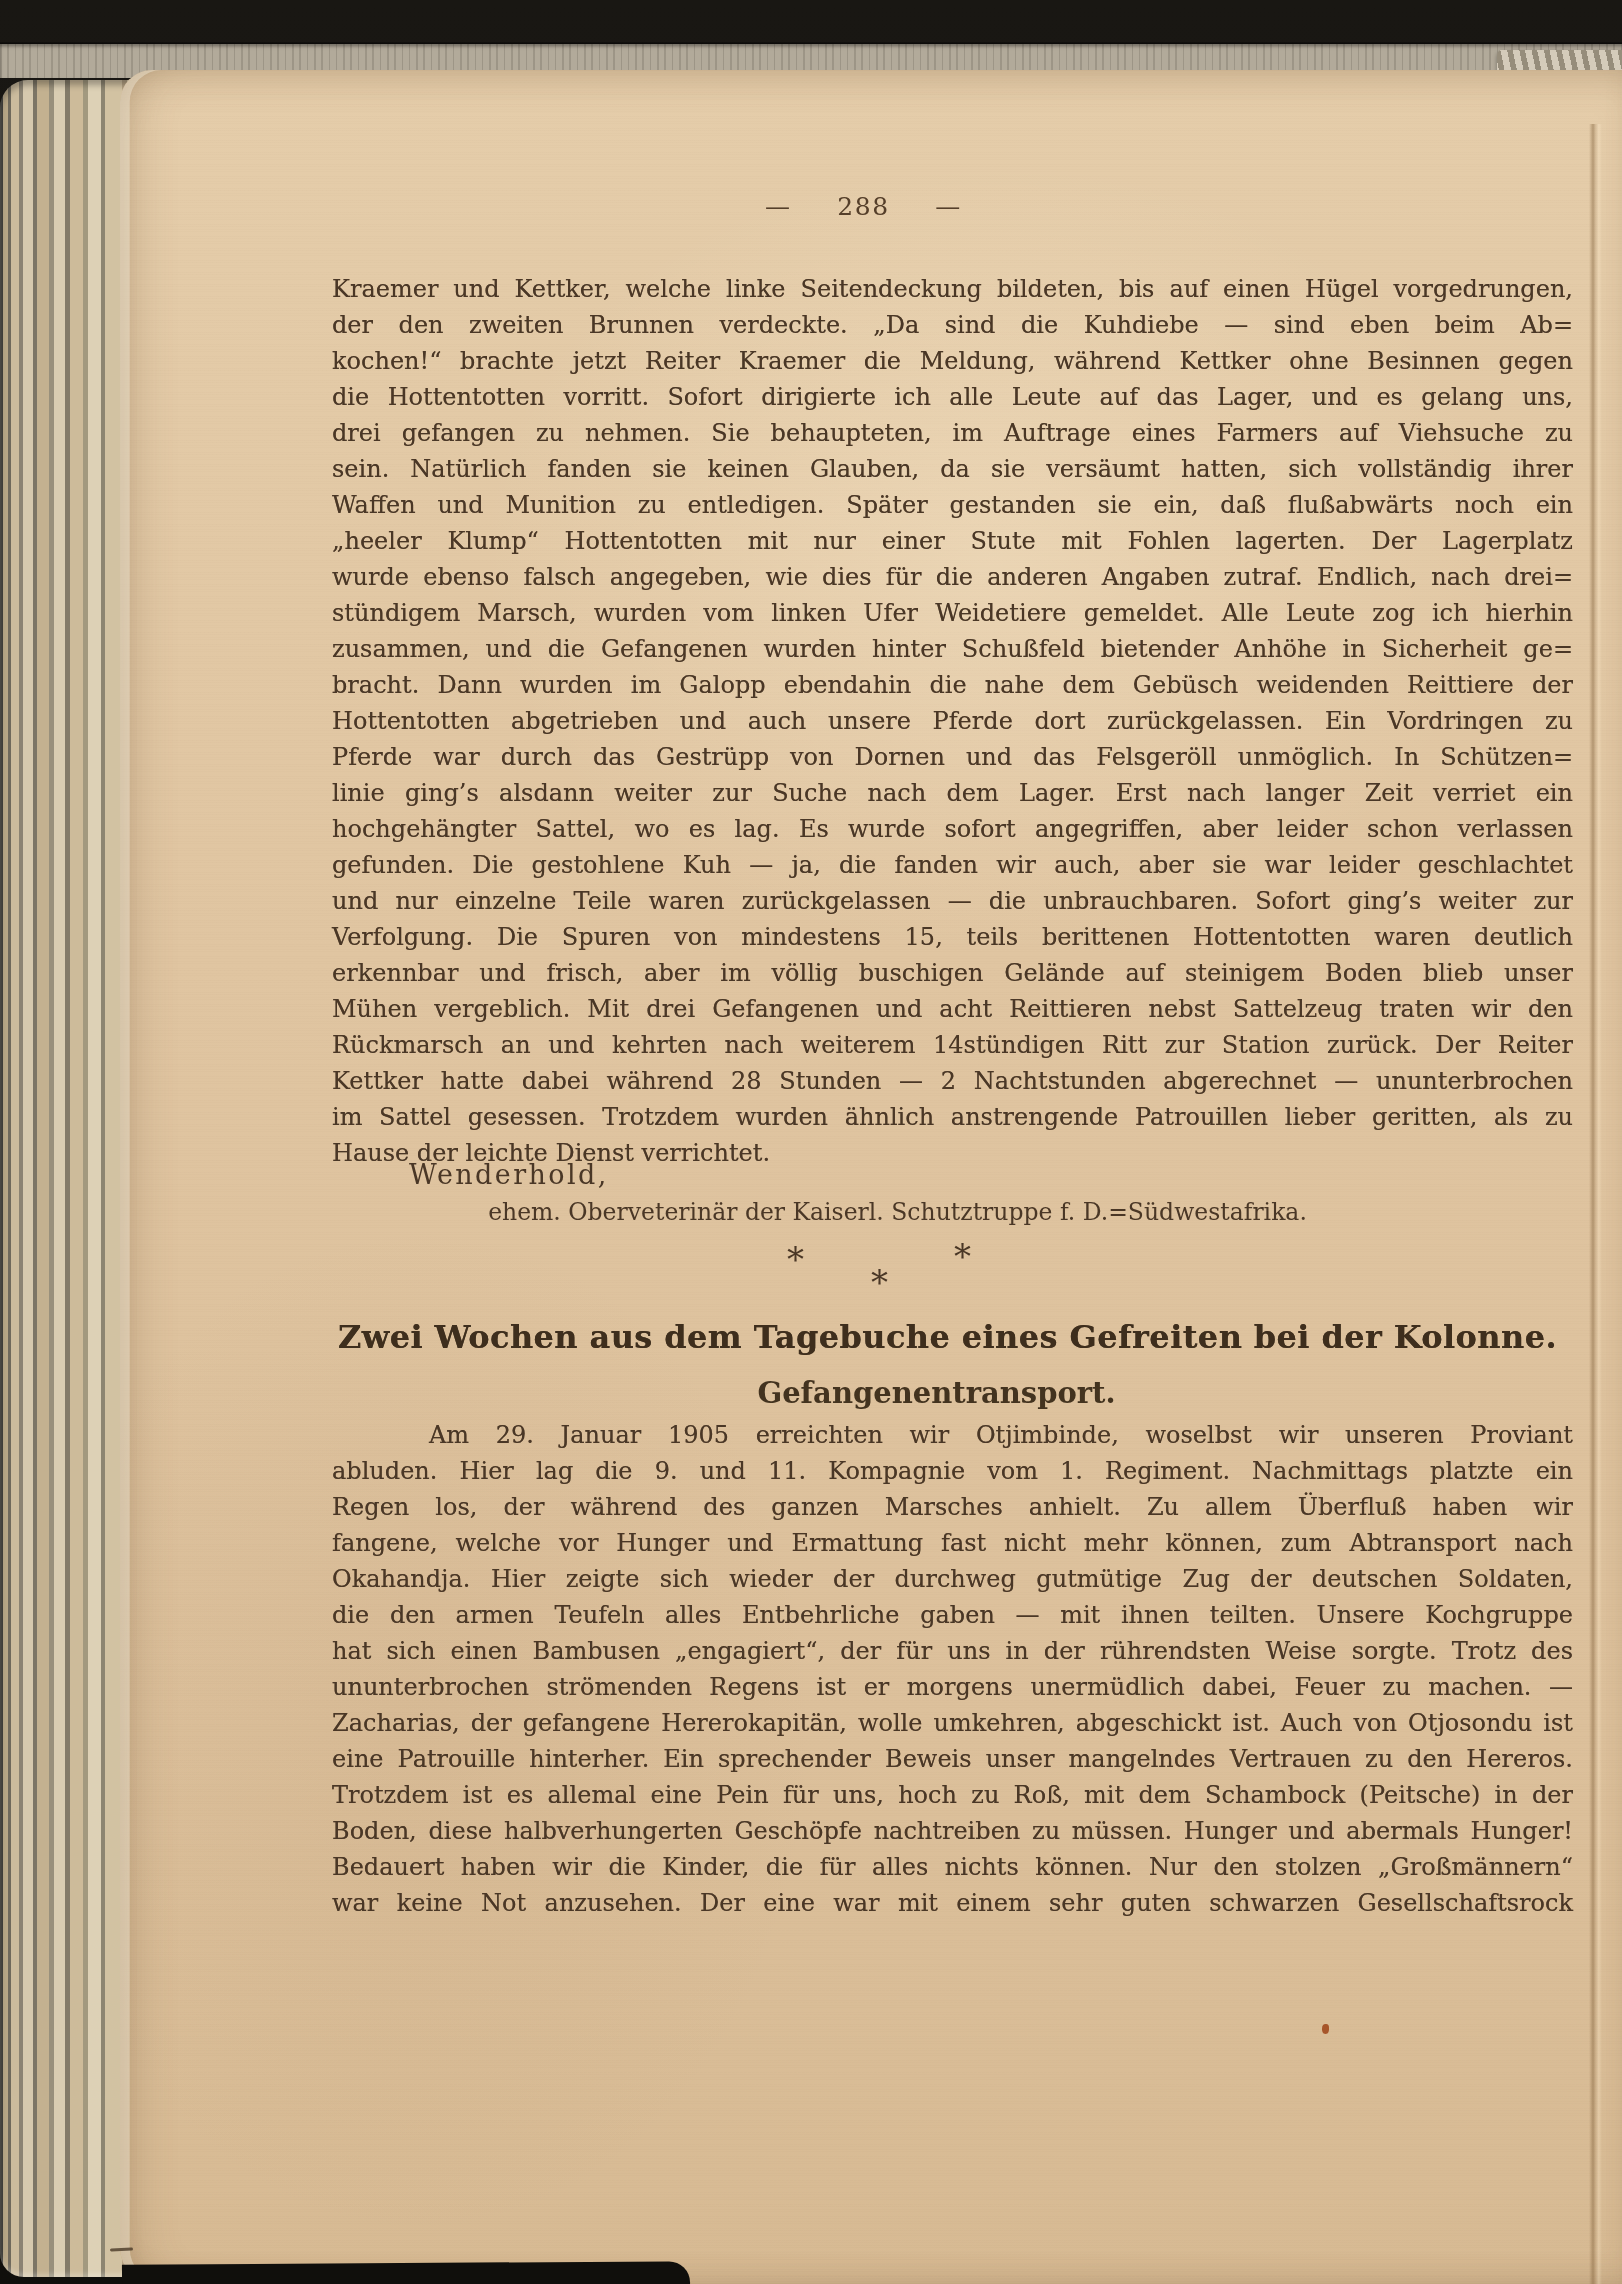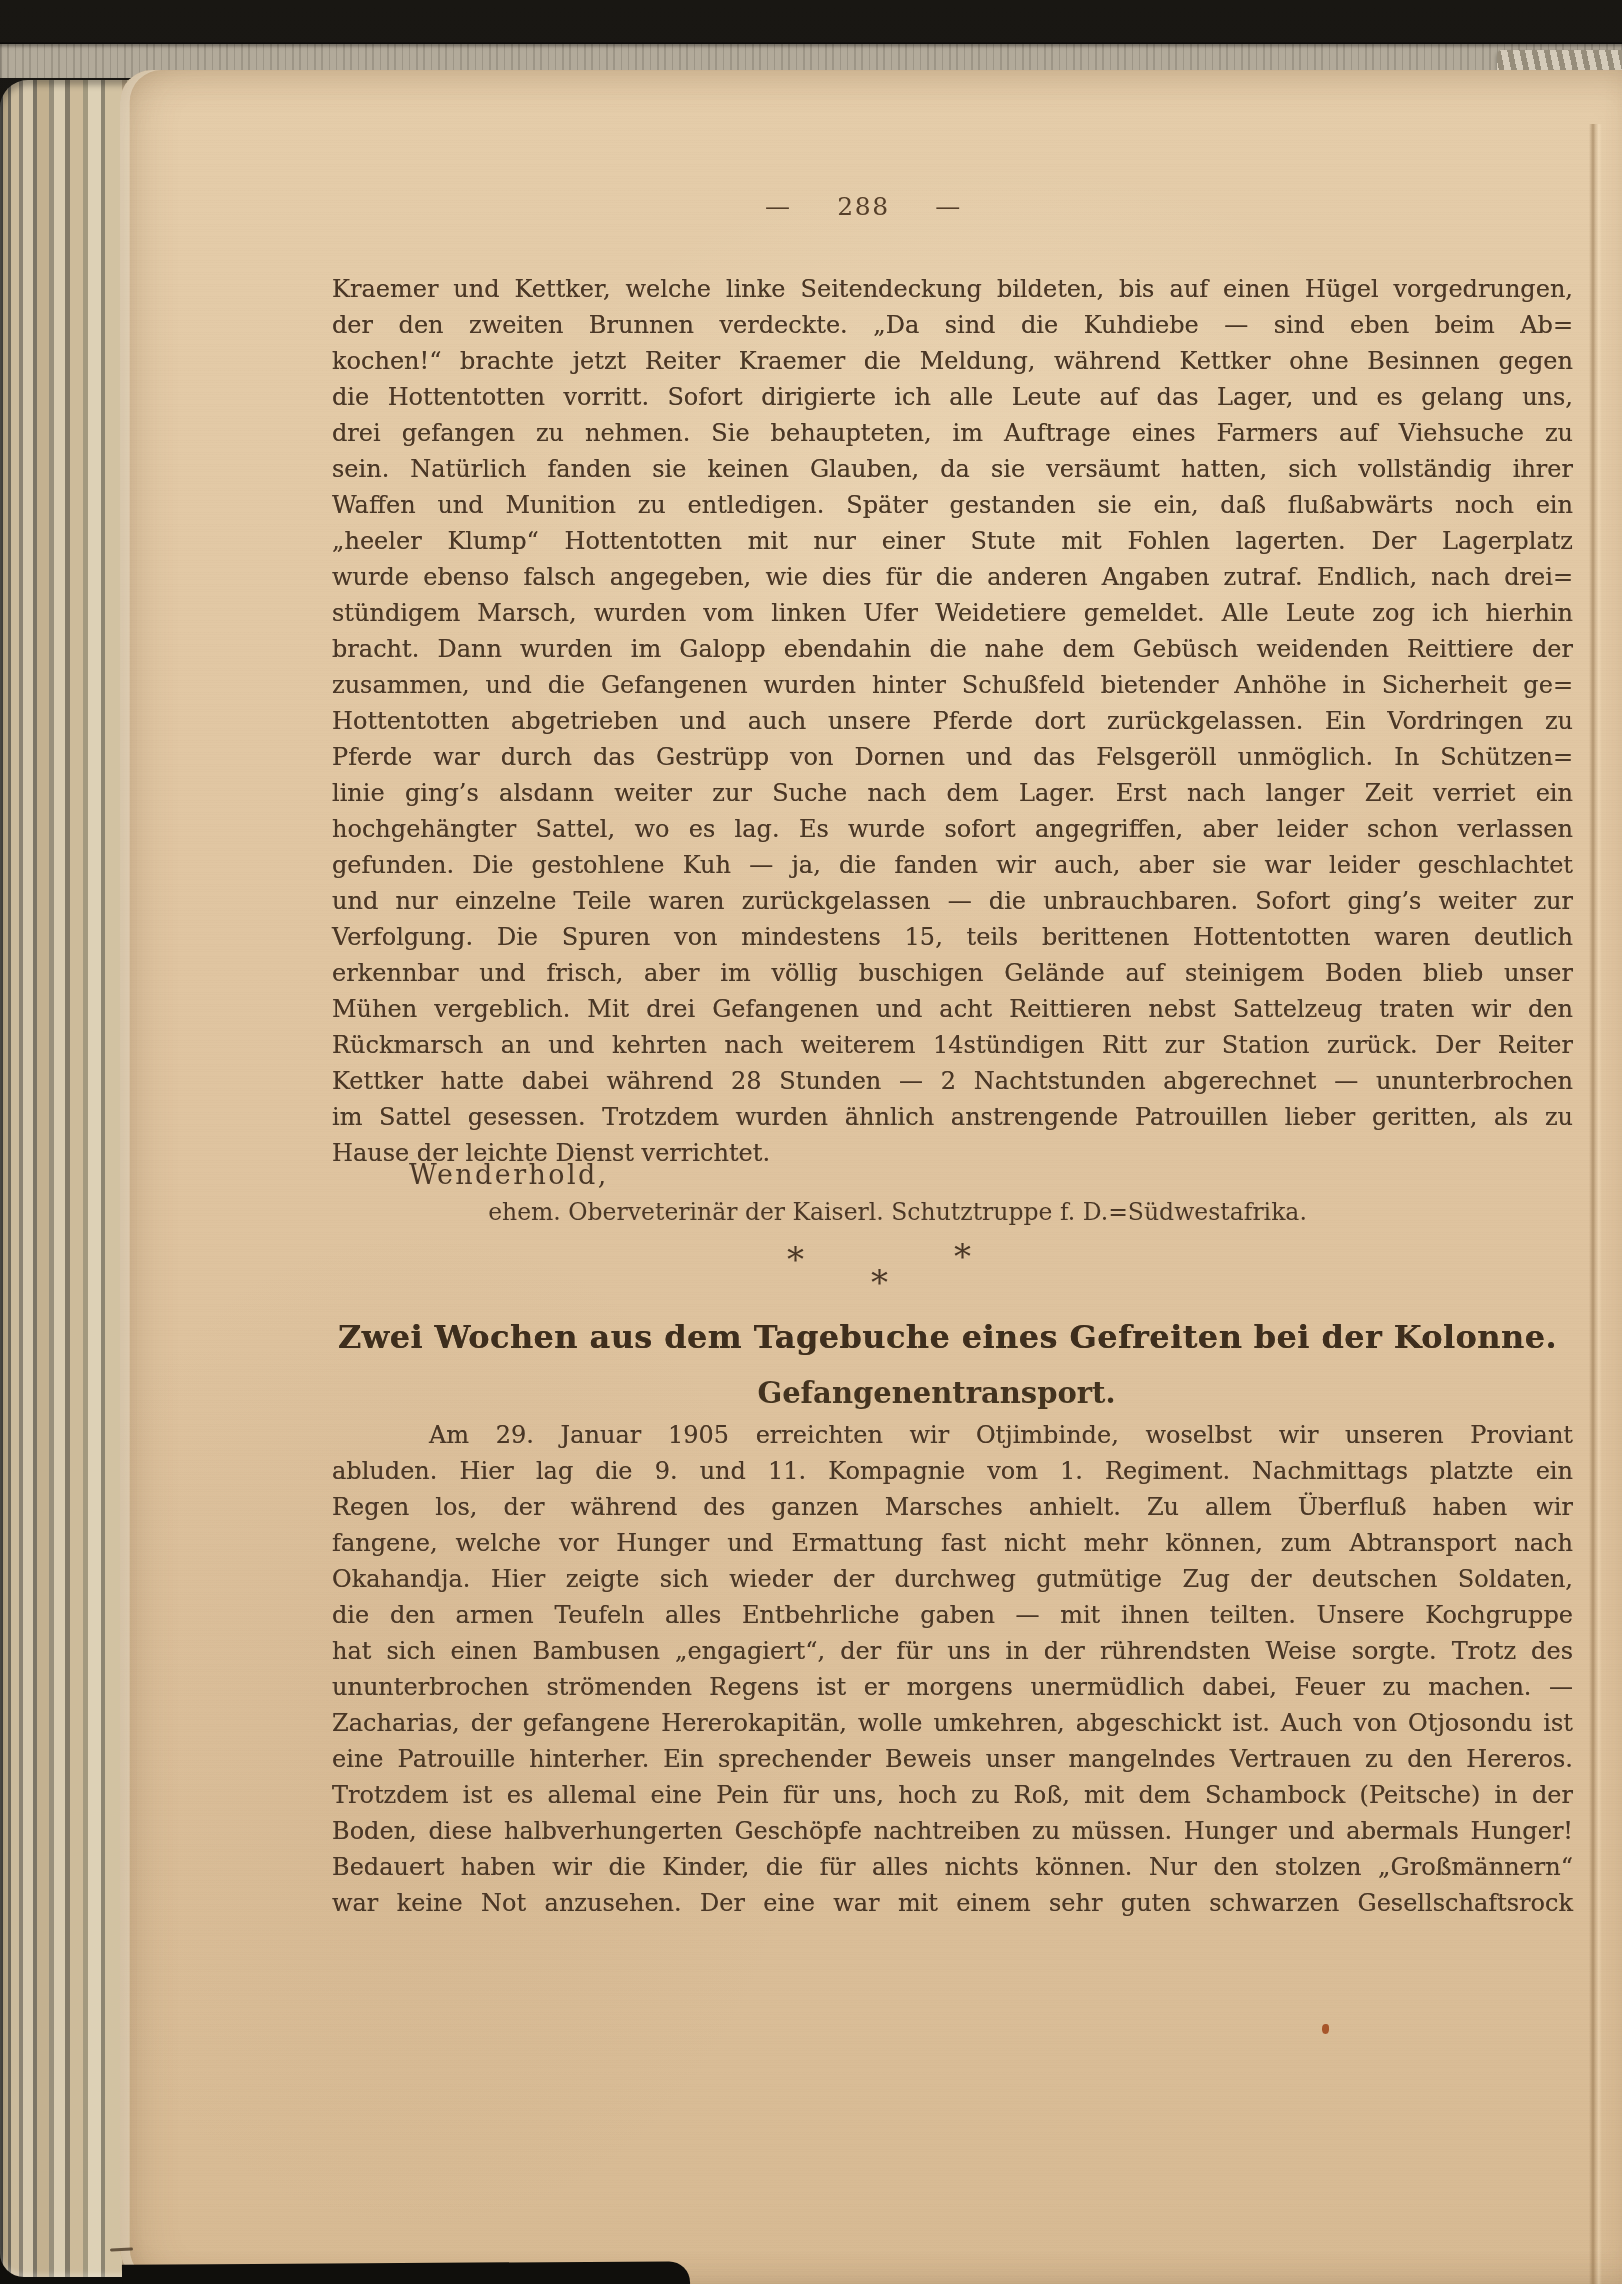--- a/index.html
+++ b/index.html
@@ -86,22 +86,22 @@
       <div class="tl">Kraemer und Kettker, welche linke Seitendeckung bildeten, bis auf einen Hügel vorgedrungen,</div>
       <div class="tl">der den zweiten Brunnen verdeckte. „Da sind die Kuhdiebe — sind eben beim Ab=</div>
       <div class="tl">kochen!“ brachte jetzt Reiter Kraemer die Meldung, während Kettker ohne Besinnen gegen</div>
       <div class="tl">die Hottentotten vorritt. Sofort dirigierte ich alle Leute auf das Lager, und es gelang uns,</div>
       <div class="tl">drei gefangen zu nehmen. Sie behaupteten, im Auftrage eines Farmers auf Viehsuche zu</div>
       <div class="tl">sein. Natürlich fanden sie keinen Glauben, da sie versäumt hatten, sich vollständig ihrer</div>
       <div class="tl">Waffen und Munition zu entledigen. Später gestanden sie ein, daß flußabwärts noch ein</div>
       <div class="tl">„heeler Klump“ Hottentotten mit nur einer Stute mit Fohlen lagerten. Der Lagerplatz</div>
       <div class="tl">wurde ebenso falsch angegeben, wie dies für die anderen Angaben zutraf. Endlich, nach drei=</div>
       <div class="tl">stündigem Marsch, wurden vom linken Ufer Weidetiere gemeldet. Alle Leute zog ich hierhin</div>
+      <div class="tl">zusammen, und die Gefangenen wurden hinter Schußfeld bietender Anhöhe in Sicherheit ge=</div>
       <div class="tl">bracht. Dann wurden im Galopp ebendahin die nahe dem Gebüsch weidenden Reittiere der</div>
-      <div class="tl">zusammen, und die Gefangenen wurden hinter Schußfeld bietender Anhöhe in Sicherheit ge=</div>
       <div class="tl">Hottentotten abgetrieben und auch unsere Pferde dort zurückgelassen. Ein Vordringen zu</div>
       <div class="tl">Pferde war durch das Gestrüpp von Dornen und das Felsgeröll unmöglich. In Schützen=</div>
       <div class="tl">linie ging’s alsdann weiter zur Suche nach dem Lager. Erst nach langer Zeit verriet ein</div>
       <div class="tl">hochgehängter Sattel, wo es lag. Es wurde sofort angegriffen, aber leider schon verlassen</div>
       <div class="tl">gefunden. Die gestohlene Kuh — ja, die fanden wir auch, aber sie war leider geschlachtet</div>
       <div class="tl">und nur einzelne Teile waren zurückgelassen — die unbrauchbaren. Sofort ging’s weiter zur</div>
       <div class="tl">Verfolgung. Die Spuren von mindestens 15, teils berittenen Hottentotten waren deutlich</div>
       <div class="tl">erkennbar und frisch, aber im völlig buschigen Gelände auf steinigem Boden blieb unser</div>
       <div class="tl">Mühen vergeblich. Mit drei Gefangenen und acht Reittieren nebst Sattelzeug traten wir den</div>
       <div class="tl">Rückmarsch an und kehrten nach weiterem 14stündigen Ritt zur Station zurück. Der Reiter</div>

